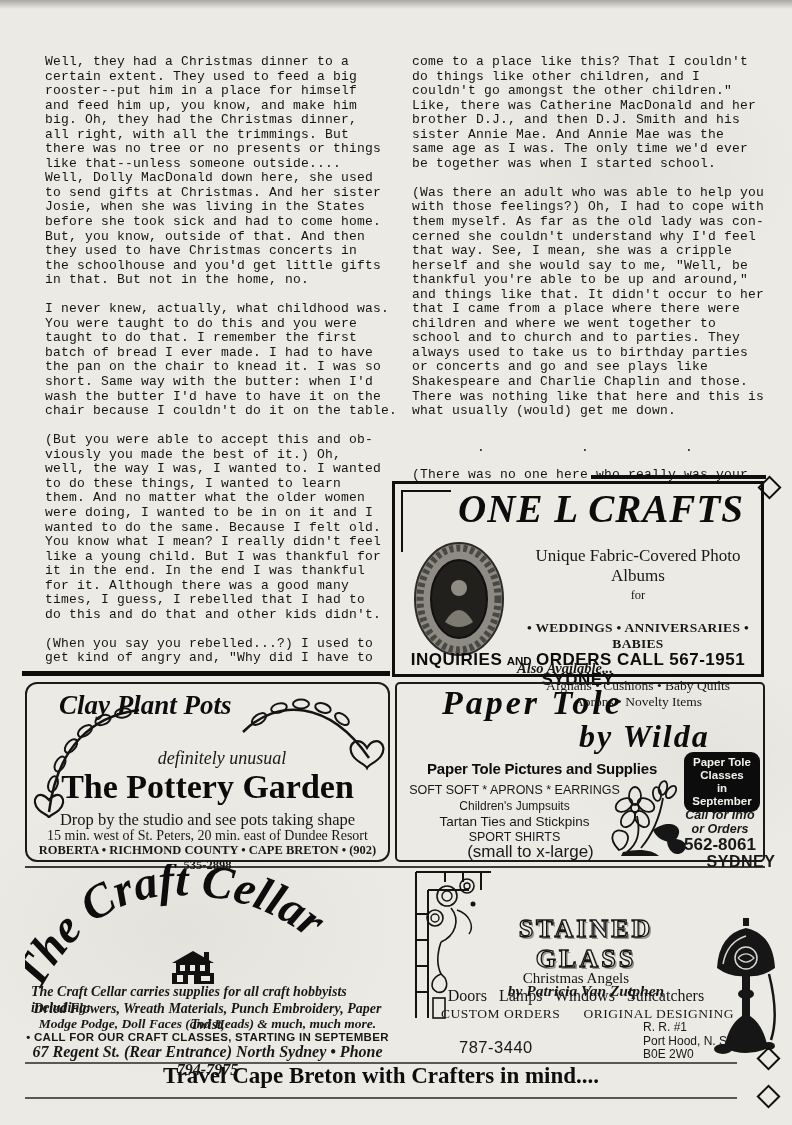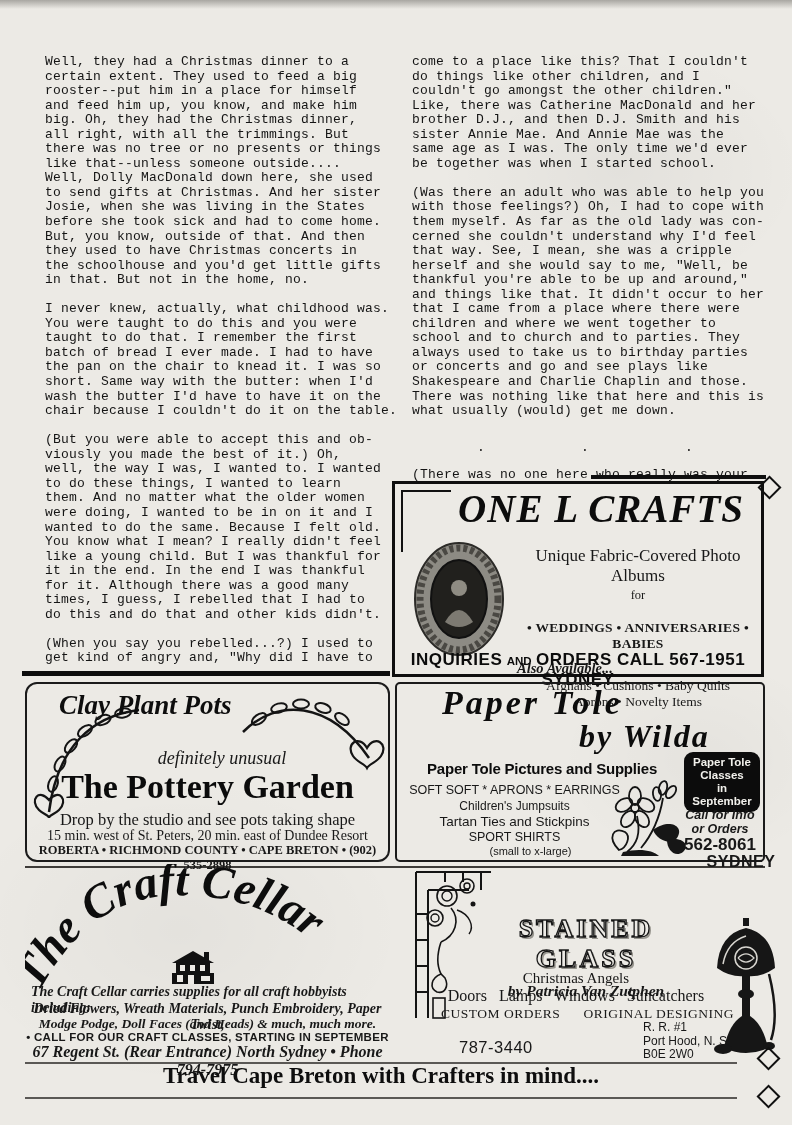--- a/index.html
+++ b/index.html
@@ -179,21 +179,21 @@
 
   <div class="ad-pt">
     <div class="abs serif" style="left:45px;top:0;font-size:34px;font-weight:bold;font-style:italic;letter-spacing:3px;color:#0c0c0c;">Paper Tole</div>
     <div class="abs serif" style="left:182px;top:34px;font-size:32px;font-weight:bold;font-style:italic;letter-spacing:2px;color:#0c0c0c;">by Wilda</div>
     <div class="abs sans" style="left:30px;top:76px;font-size:15px;font-weight:bold;letter-spacing:-0.2px;color:#0c0c0c;">Paper Tole Pictures and Supplies</div>
     <div class="abs sans ctr" style="left:0;top:98px;width:235px;">
       <div style="font-size:12.5px;line-height:16px;">SOFT SOFT * APRONS * EARRINGS</div>
       <div style="font-size:12px;line-height:16px;">Children's Jumpsuits</div>
       <div style="font-size:13.5px;line-height:16px;">Tartan Ties and Stickpins</div>
       <div style="font-size:12.5px;line-height:15px;">SPORT SHIRTS</div>
-      <div style="font-size:11px;line-height:13px;margin-left:32px;">(small to x-large)</div>
+      <div style="font-size:17px;line-height:13px;margin-left:32px;">(small to x-large)</div>
     </div>
     <svg class="abs" style="left:200px;top:94px;" width="100" height="80" viewBox="0 0 100 80">
       <g fill="none" stroke="#141414" stroke-width="1.8">
         <circle cx="38" cy="30" r="4"></circle>
         <ellipse cx="38" cy="18" rx="6" ry="9"></ellipse>
           <ellipse cx="27" cy="27" rx="9" ry="6" transform="rotate(-30 27 27)"></ellipse>
         <ellipse cx="31" cy="41" rx="6" ry="9" transform="rotate(35 31 41)"></ellipse>
           <ellipse cx="45" cy="41" rx="6" ry="9" transform="rotate(-35 45 41)"></ellipse>
         <ellipse cx="49" cy="27" rx="9" ry="6" transform="rotate(30 49 27)"></ellipse>
         <ellipse cx="66" cy="10" rx="4" ry="7" transform="rotate(15 66 10)"></ellipse>

